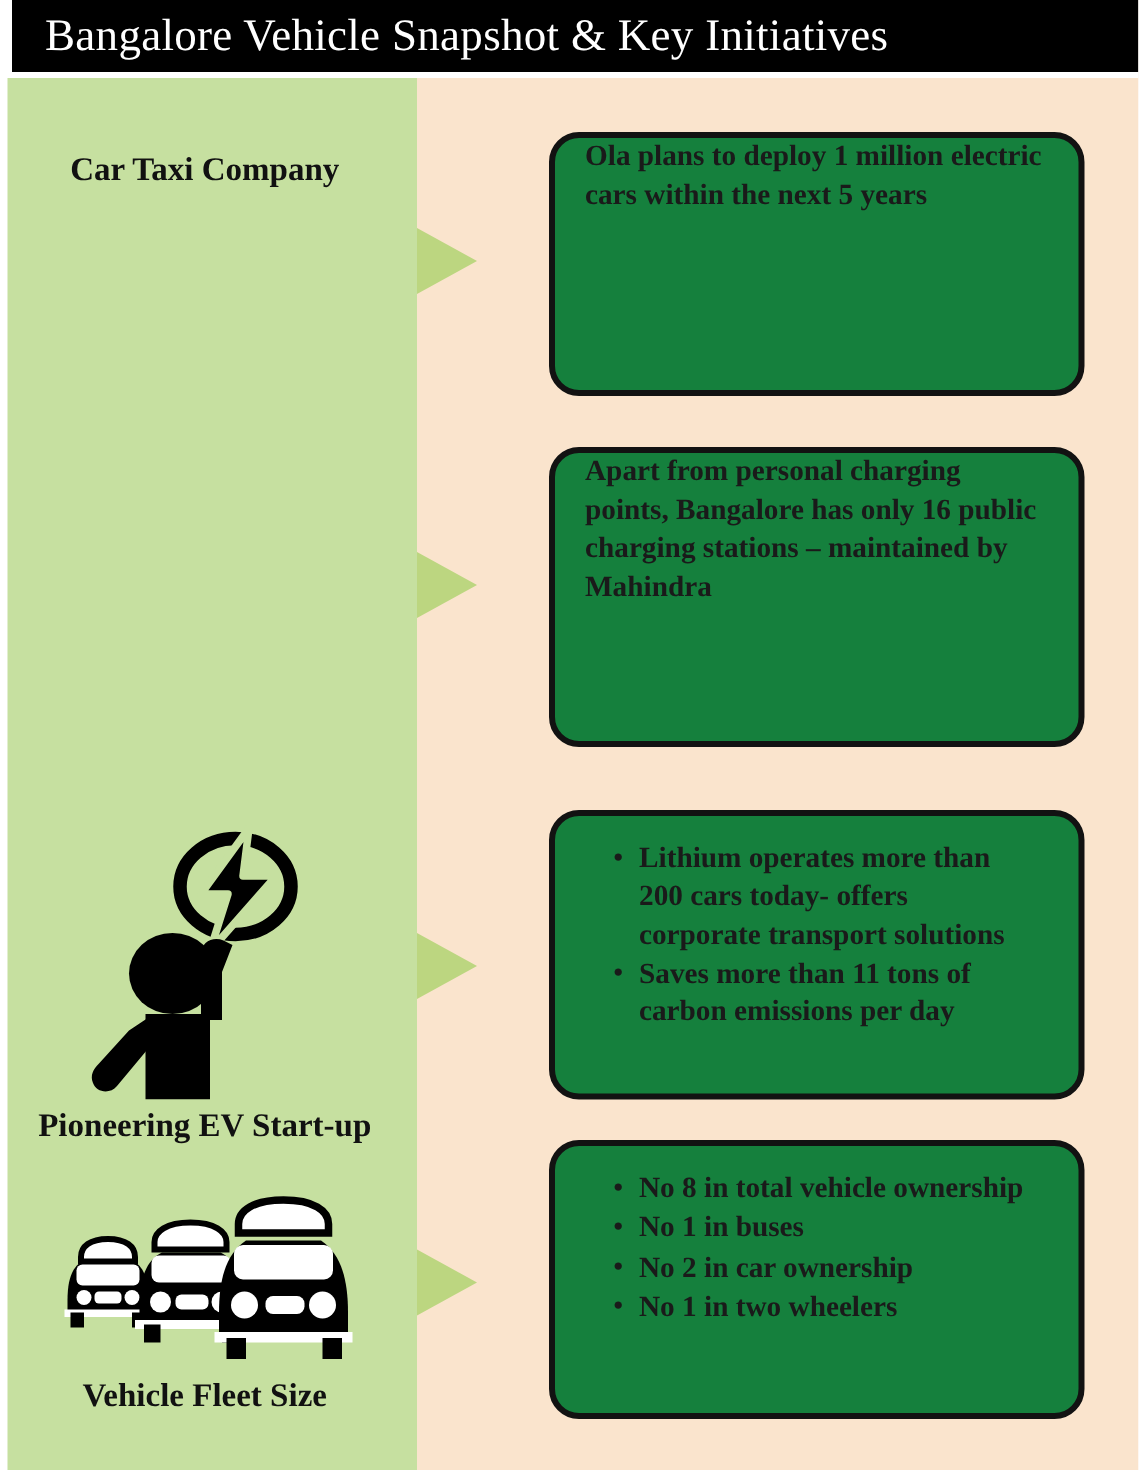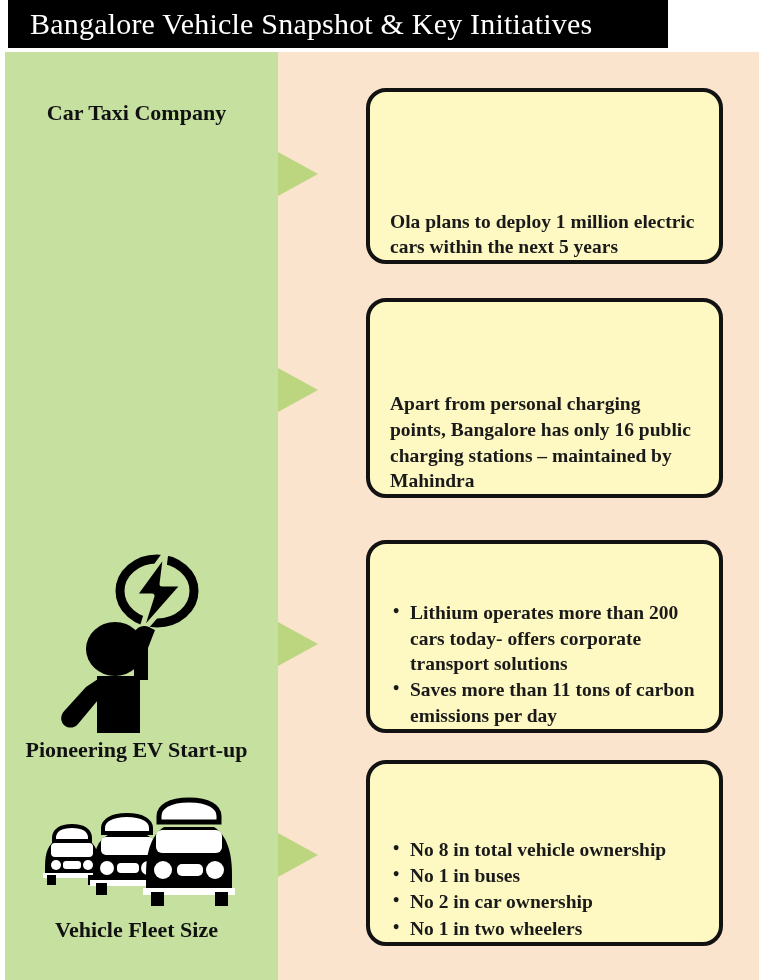--- a/index.html
+++ b/index.html
@@ -16,21 +16,21 @@
     height: 980px;
     background: #ffffff;
     overflow: hidden;
   }
 
   
   #title-bar {
     position: absolute;
     left: 8px;
     top: 0px;
-    width: 660px;
+    width: 751px;
     height: 48px;
     background: #000000;
     display: flex;
     align-items: center;
     box-sizing: border-box;
     padding-left: 22px;
   }
   #title-text {
     color: #ffffff;
     font-family: "Liberation Serif", "DejaVu Serif", serif;
@@ -85,41 +85,41 @@
     width: 0;
     height: 0;
     border-top: 22px solid transparent;
     border-bottom: 22px solid transparent;
     border-left: 40px solid #bcd680;
   }
 
   
   .callout {
     position: absolute;
-    background: #fef9c3;
+    background: #15803d;
     border: 4px solid #121212;
     border-radius: 20px;
     box-sizing: border-box;
     display: flex;
     flex-direction: column;
-    justify-content: flex-end;
+    justify-content: flex-start;
   }
   .callout-body {
     padding: 0 20px;
   }
   .callout p {
     margin: 0;
     font-family: "Liberation Serif", "DejaVu Serif", serif;
     font-size: 19.5px;
     font-weight: 700;
     line-height: 1.32;
     color: #1a1a1a;
   }
   .callout ul {
-    margin: 0;
+    margin: 16px;
     padding-left: 20px;
     list-style: none;
   }
   .callout li {
     position: relative;
     font-family: "Liberation Serif", "DejaVu Serif", serif;
     font-size: 19.5px;
     font-weight: 700;
     line-height: 1.3;
     color: #1a1a1a;

